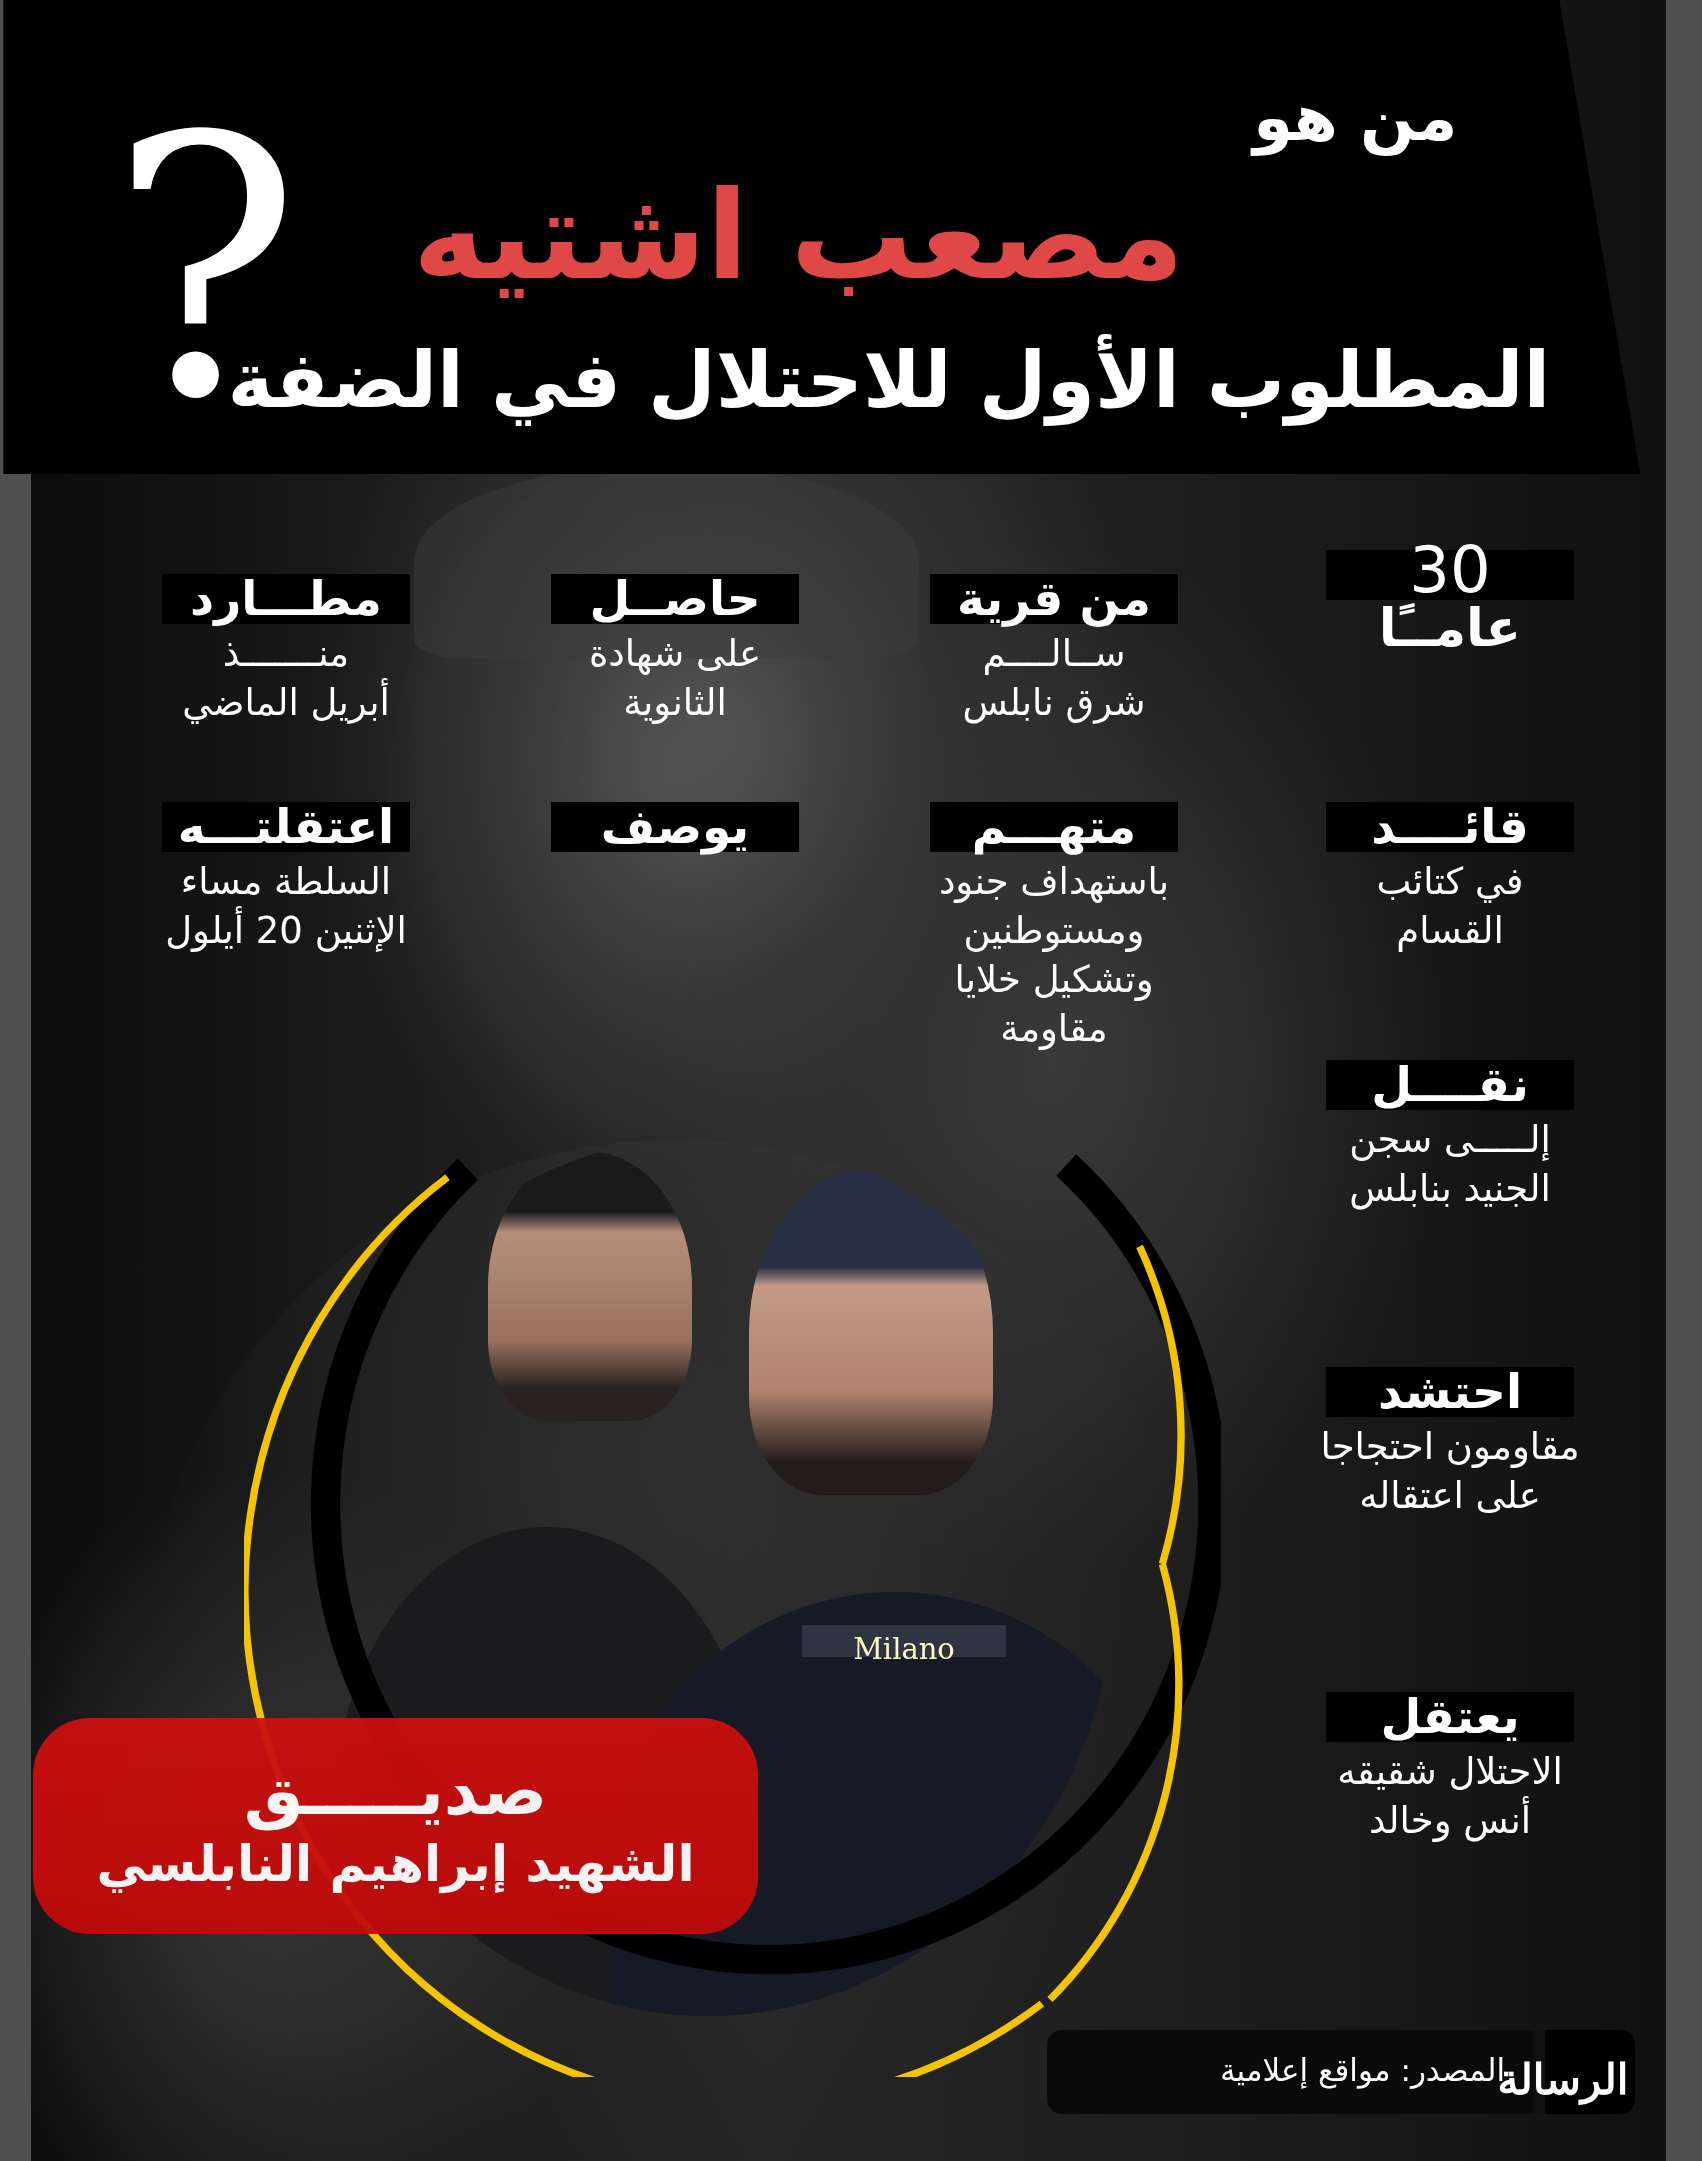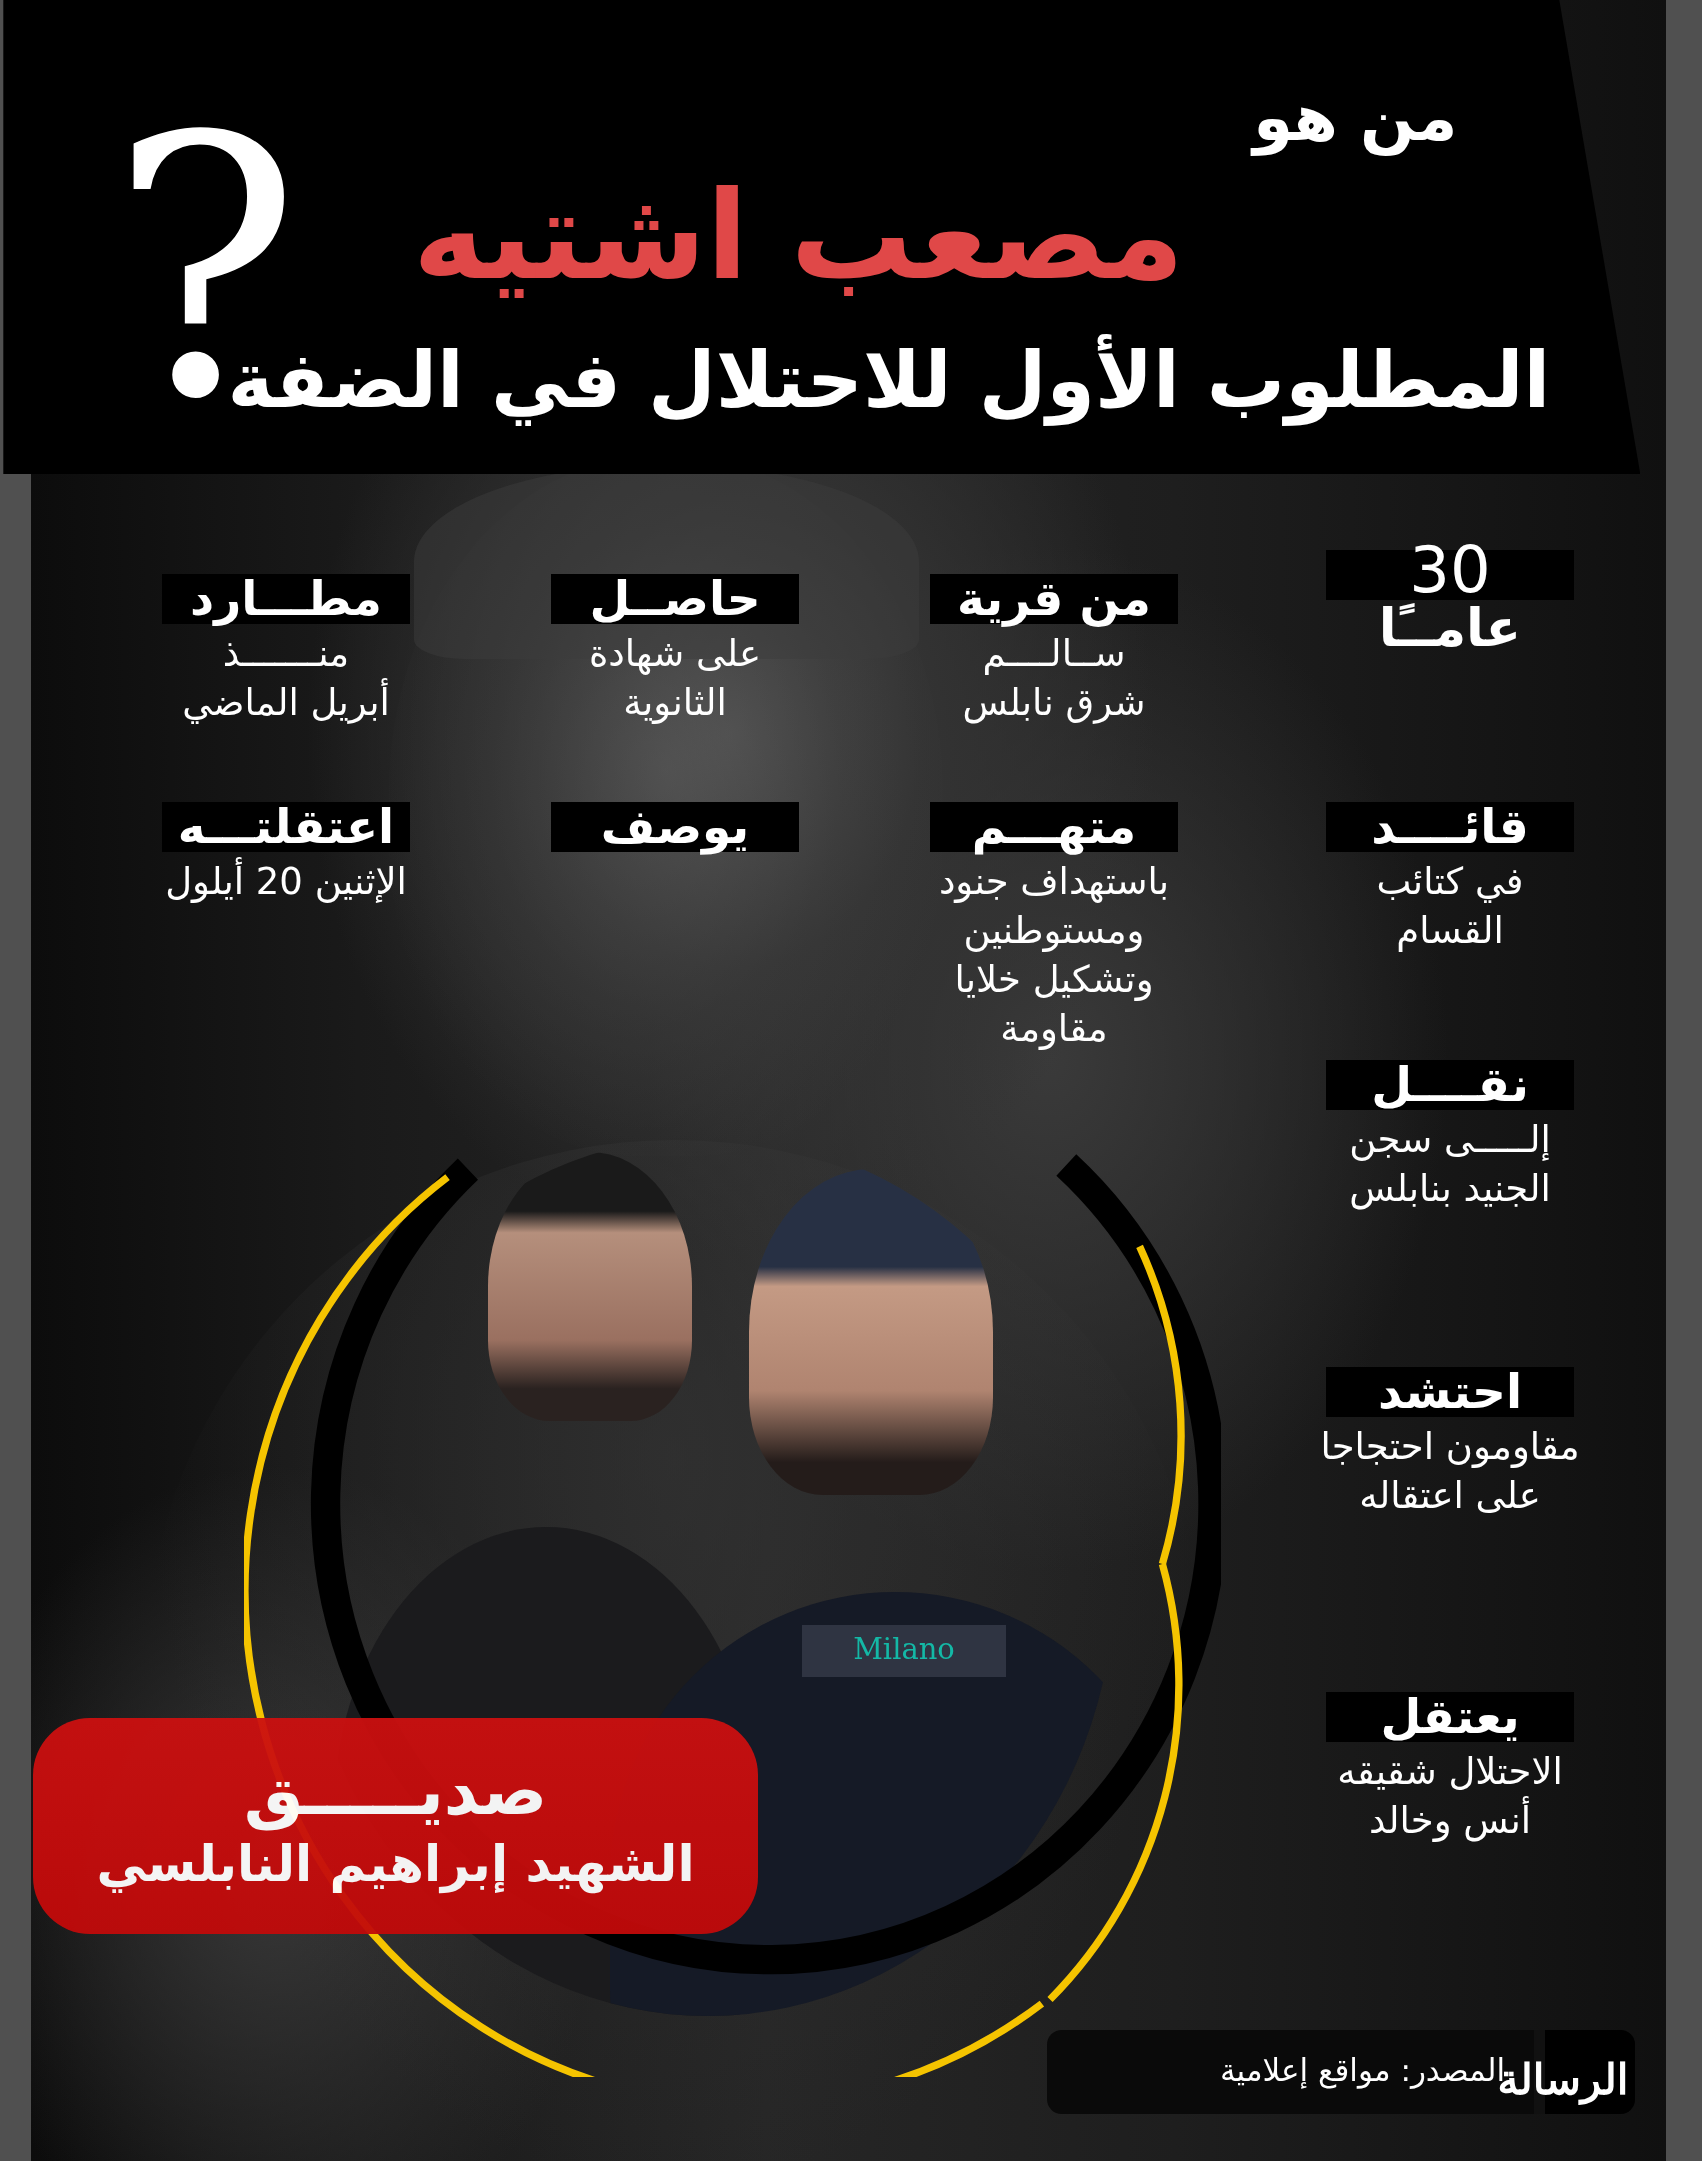--- a/index.html
+++ b/index.html
@@ -177,20 +177,21 @@
   </div>
 </div>
 
 <div class="fact" style="left:551px; top:802px; width:248px;">
   <div class="label">يوصف</div>
 </div>
 
 <div class="fact" style="left:162px; top:802px; width:248px;">
   <div class="label">اعتقلتـــه</div>
   <div class="body" style="margin-left:-33px; margin-right:-33px;">
+    <span class="line">السلطة مساء</span>
     <span class="line">الإثنين 20 أيلول</span>
   </div>
 </div>
 
 <div class="fact" style="left:1326px; top:1060px; width:248px;">
   <div class="label">نقــــل</div>
   <div class="body">
     <span class="line">إلـــــى سجن</span>
     <span class="line">الجنيد بنابلس</span>
   </div>
@@ -213,21 +214,21 @@
 </div>
 
 <div class="ring-wrap">
   <div class="photo">
 
     <div class="person" style="left:33px; top:391px; width:424px; height:570px; background:#1b1b1d;"></div>
     <div class="person" style="left:187px; top:16.3px; width:204px; height:269px; background:linear-gradient(180deg,#1a1a1a 0%,#1a1a1a 22%,#b58f7c 30%,#9a7060 70%,#2a2220 88%);"></div>
 
     <div class="person" style="left:309px; top:456px; width:570px; height:570px; background:#151a26;"></div>
     <div class="person" style="left:448px; top:33px; width:244px; height:326px; background:linear-gradient(180deg,#273044 0%,#273044 30%,#c49a84 36%,#b08470 68%,#241c1a 90%);"></div>
-    <div style="position:absolute; left:501px; top:489px; width:204px; height:52px; background:#2f3442; color:#14b8a6; font-family:'DejaVu Serif',serif; font-size:29px; text-align:center; line-height:49px; direction:ltr;">Milano</div>
+    <div style="position:absolute; left:501px; top:489px; width:204px; height:32px; background:#2f3442; color:#fef9c3; font-family:'DejaVu Serif',serif; font-size:29px; text-align:center; line-height:49px; direction:ltr;">Milano</div>
   </div>
   <svg class="ring-svg" width="977" height="1018" viewBox="0 0 1200 1250">
 
     <path d="M 275 135 A 545 560 0 1 0 1010 130" fill="none" stroke="#000" stroke-width="36"></path>
 
     <path d="M 250 145 A 525 540 0 0 0 980 1160" fill="none" stroke="#f5c400" stroke-width="9"></path>
     <path d="M 1100 230 A 525 540 0 0 1 1128 620" fill="none" stroke="#f5c400" stroke-width="9"></path>
     <path d="M 1128 620 A 525 540 0 0 1 990 1155" fill="none" stroke="#f5c400" stroke-width="9"></path>
   </svg>
 </div>

